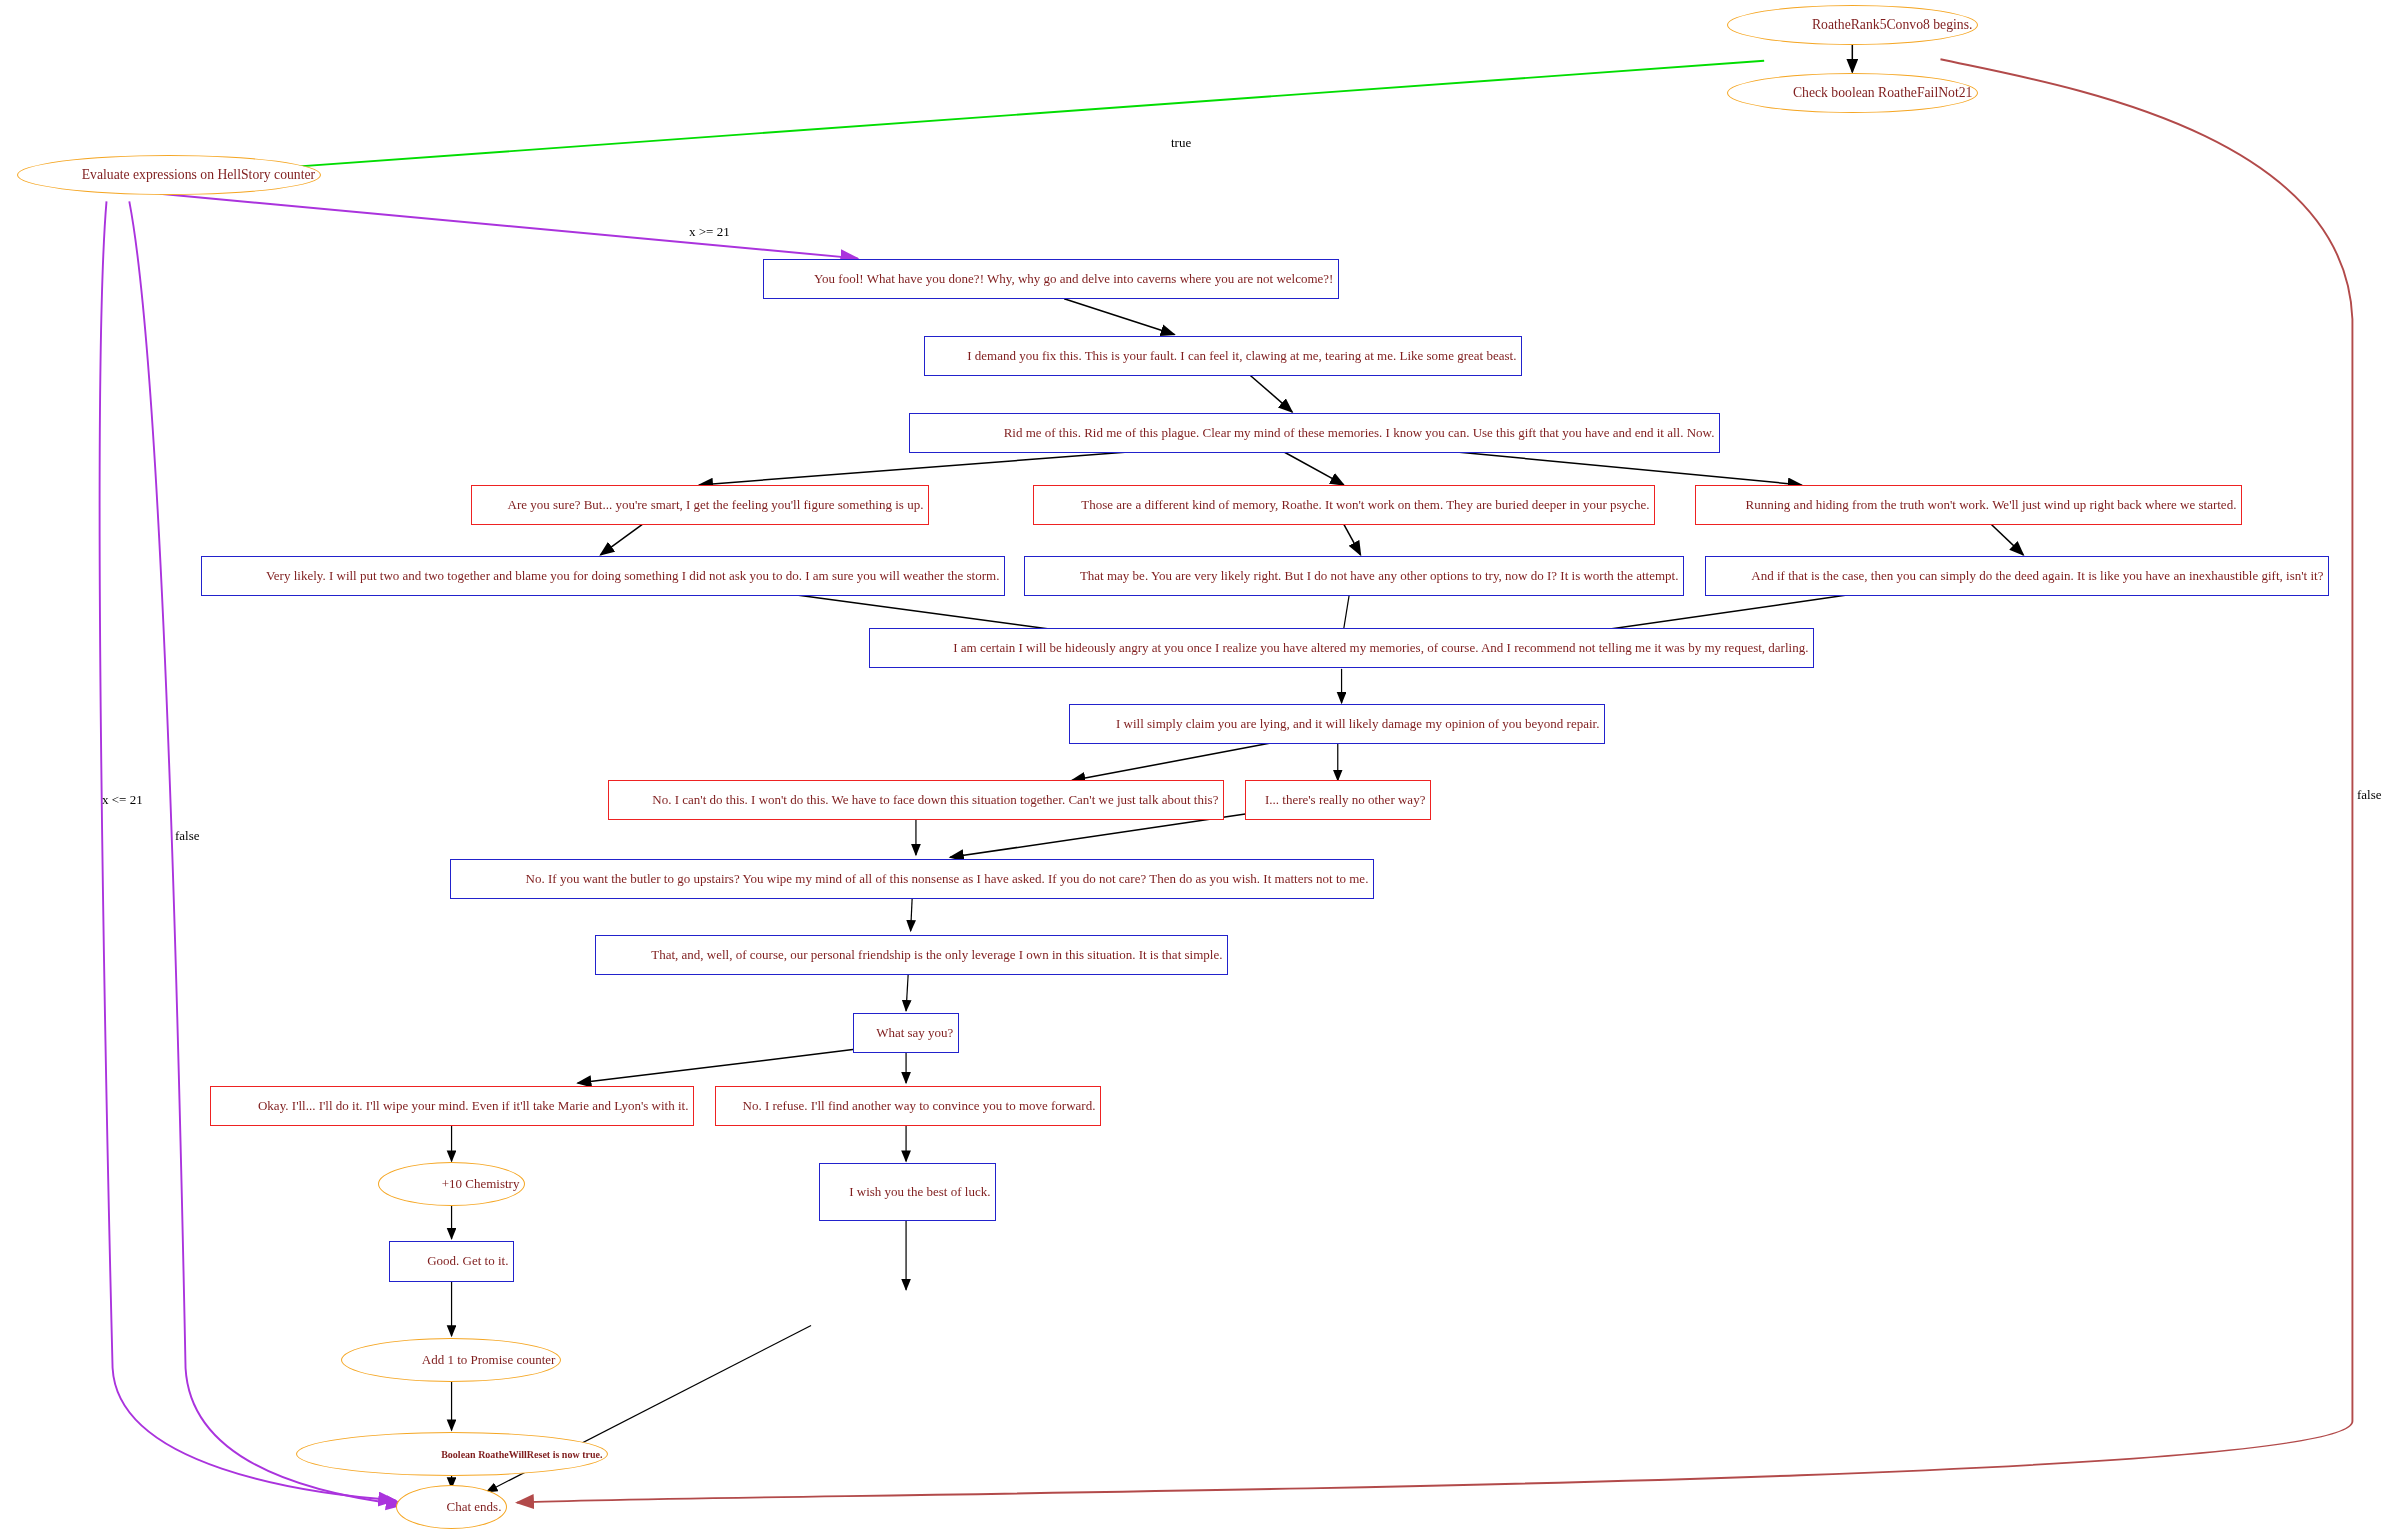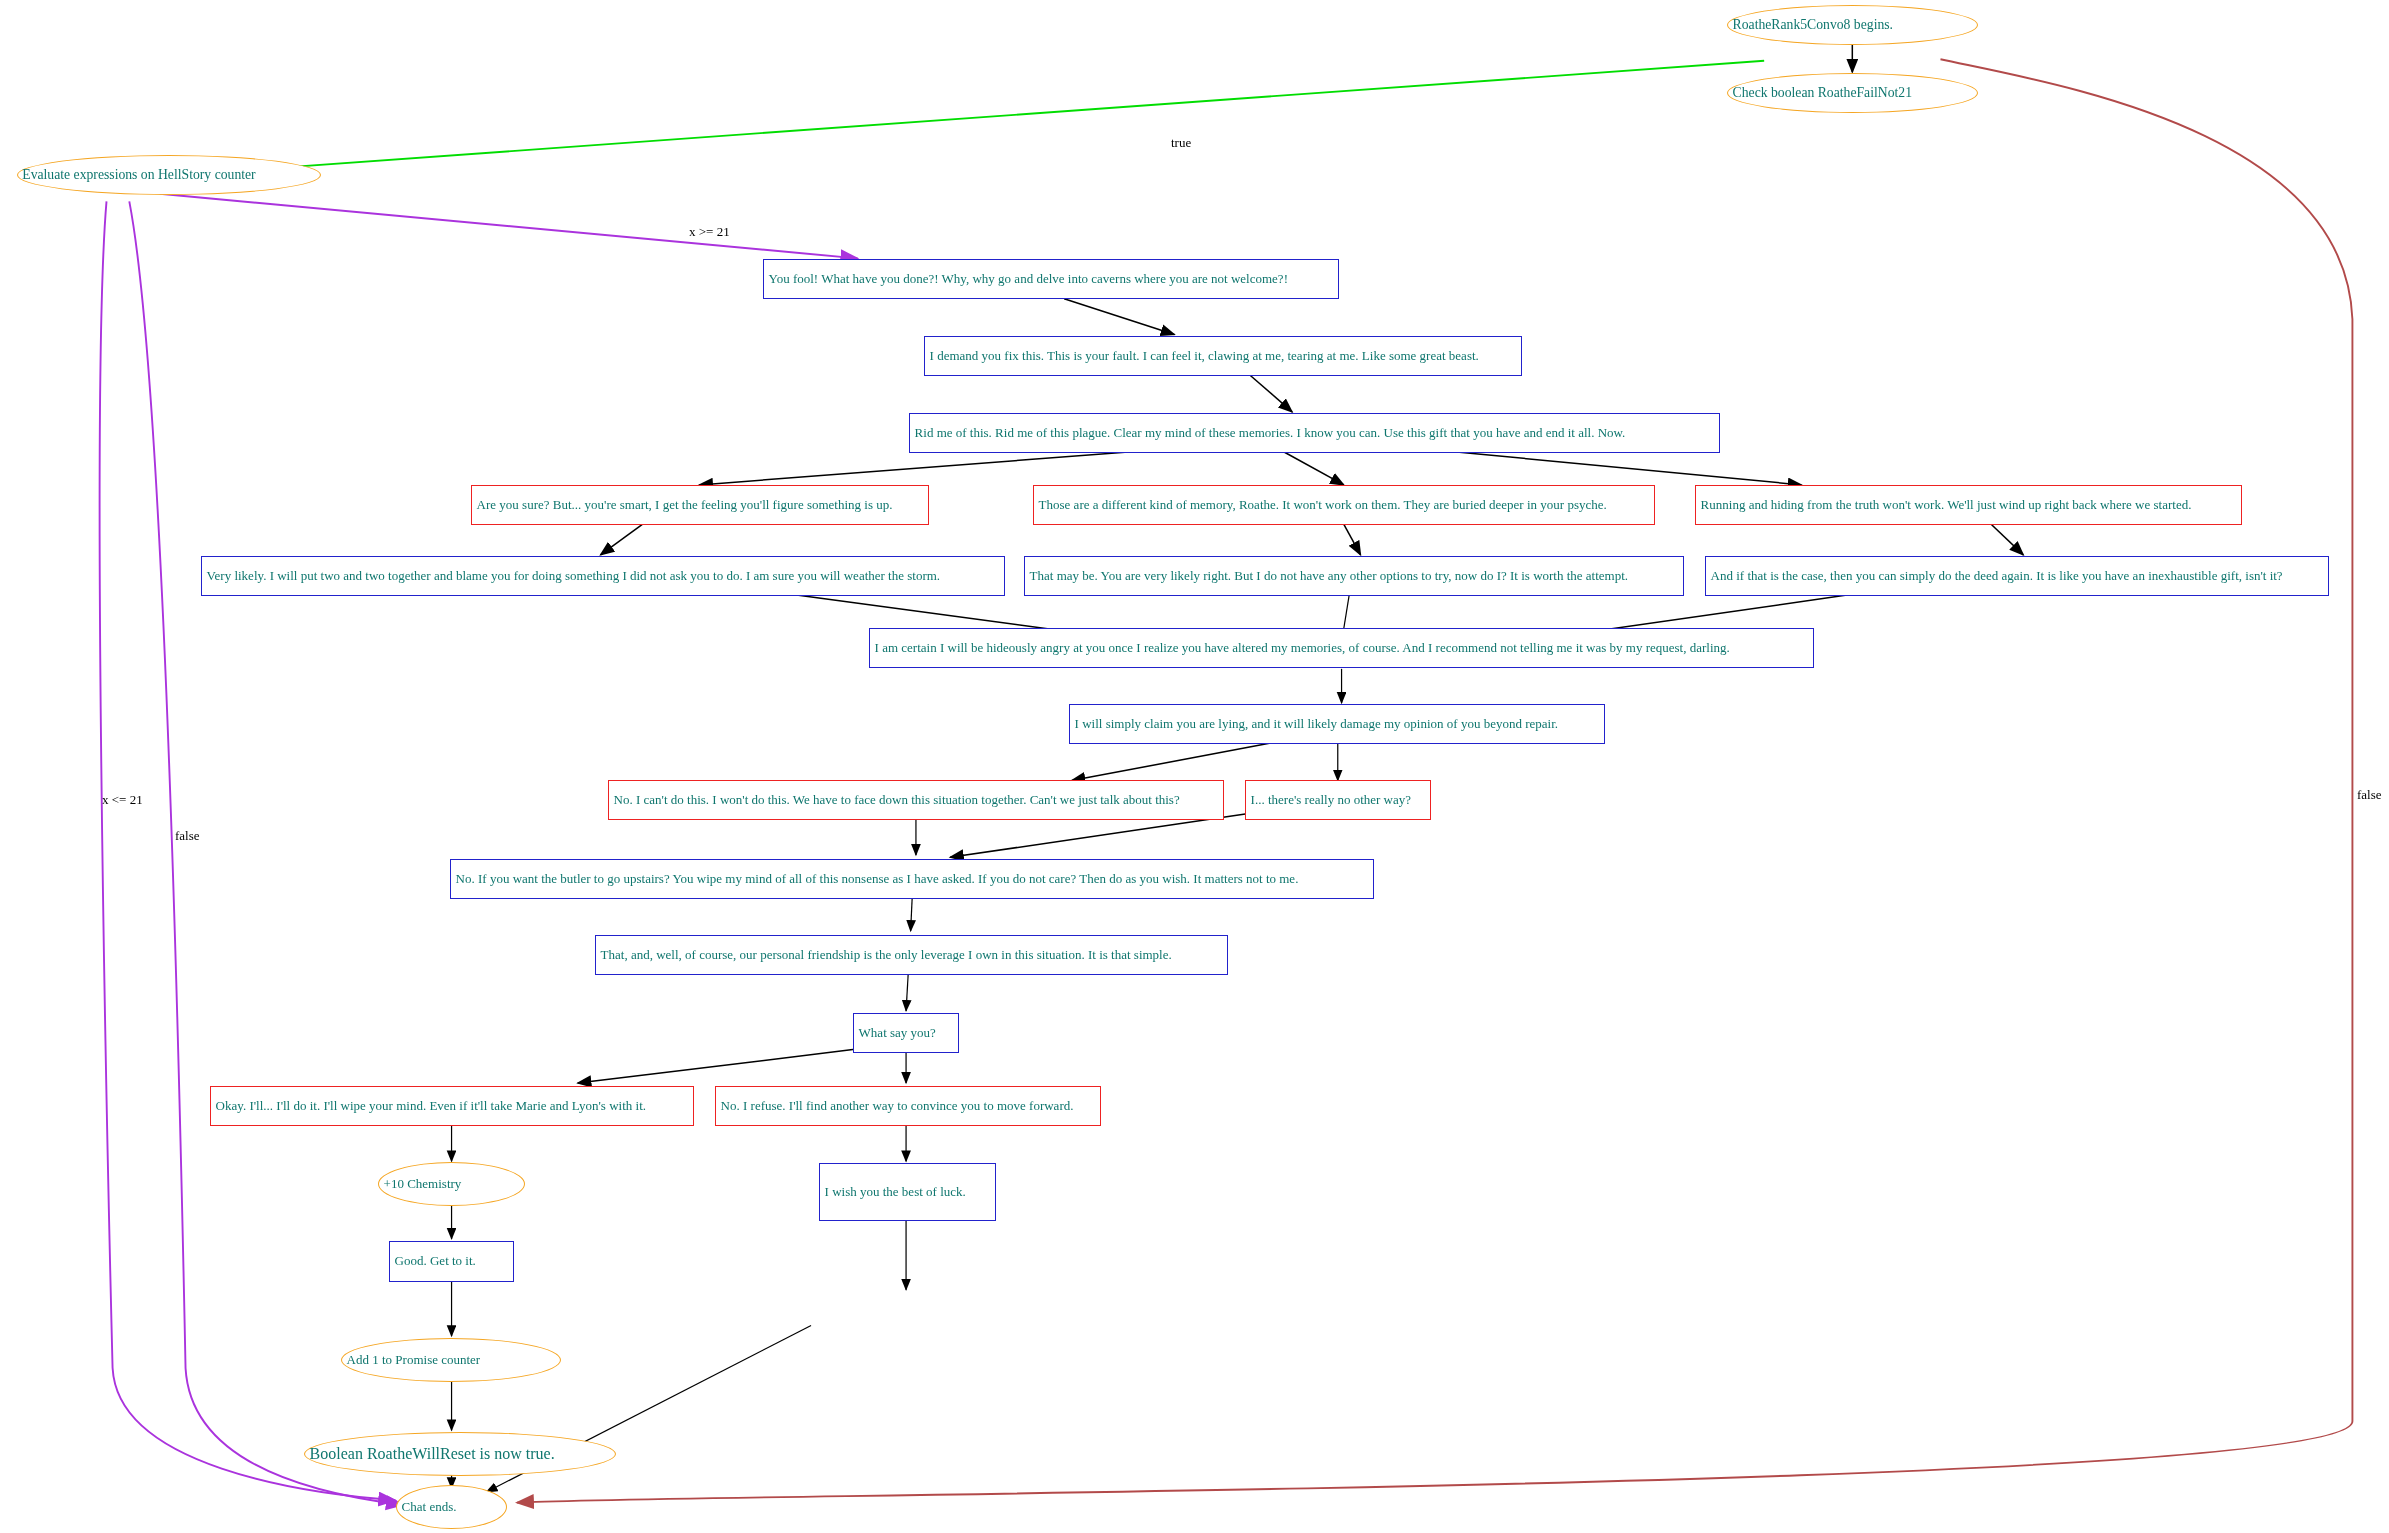--- a/index.html
+++ b/index.html
@@ -23,23 +23,23 @@
     top: 0;
     width: 2389px;
     height: 1533px;
     pointer-events: none;
   }
   .node {
     position: absolute;
     box-sizing: border-box;
     display: flex;
     align-items: center;
-    justify-content: flex-start;
+    justify-content: flex-end;
     text-align: center;
-    color: #0f766e;
+    color: #7f1d1d;
     line-height: 1.1;
     white-space: nowrap;
   }
   .node.box {
     background: #ffffff;
     border-width: 1.5px;
     border-style: solid;
   }
   .node.box.blue  { border-color: #2222cc; }
   .node.box.red   { border-color: #ee2222; }
@@ -243,21 +243,21 @@
 
   <div class="node box blue" style="left:819px; top:1163px; width:177px; height:58px; font-size:13px;">
     <span class="lbl">I wish you the best of luck.</span>
   </div>
 
 
   <div class="node oval" style="left:341px; top:1338px; width:220px; height:44px; font-size:13px;">
     <span class="lbl">Add 1 to Promise counter</span>
   </div>
 
-  <div class="node oval" style="left:304px; top:1432px; width:312px; height:44px; font-size:16px;">
+  <div class="node oval" style="left:296px; top:1432px; width:312px; height:44px; font-size:10px;font-weight:bold;">
     <span class="lbl">Boolean RoatheWillReset is now true.</span>
   </div>
 
   <div class="node oval" style="left:396px; top:1485px; width:111px; height:44px; font-size:13px;">
     <span class="lbl">Chat ends.</span>
   </div>
 
   <div class="edge-label" style="left:1171px; top:135px;">
     <span>true</span>
   </div>

